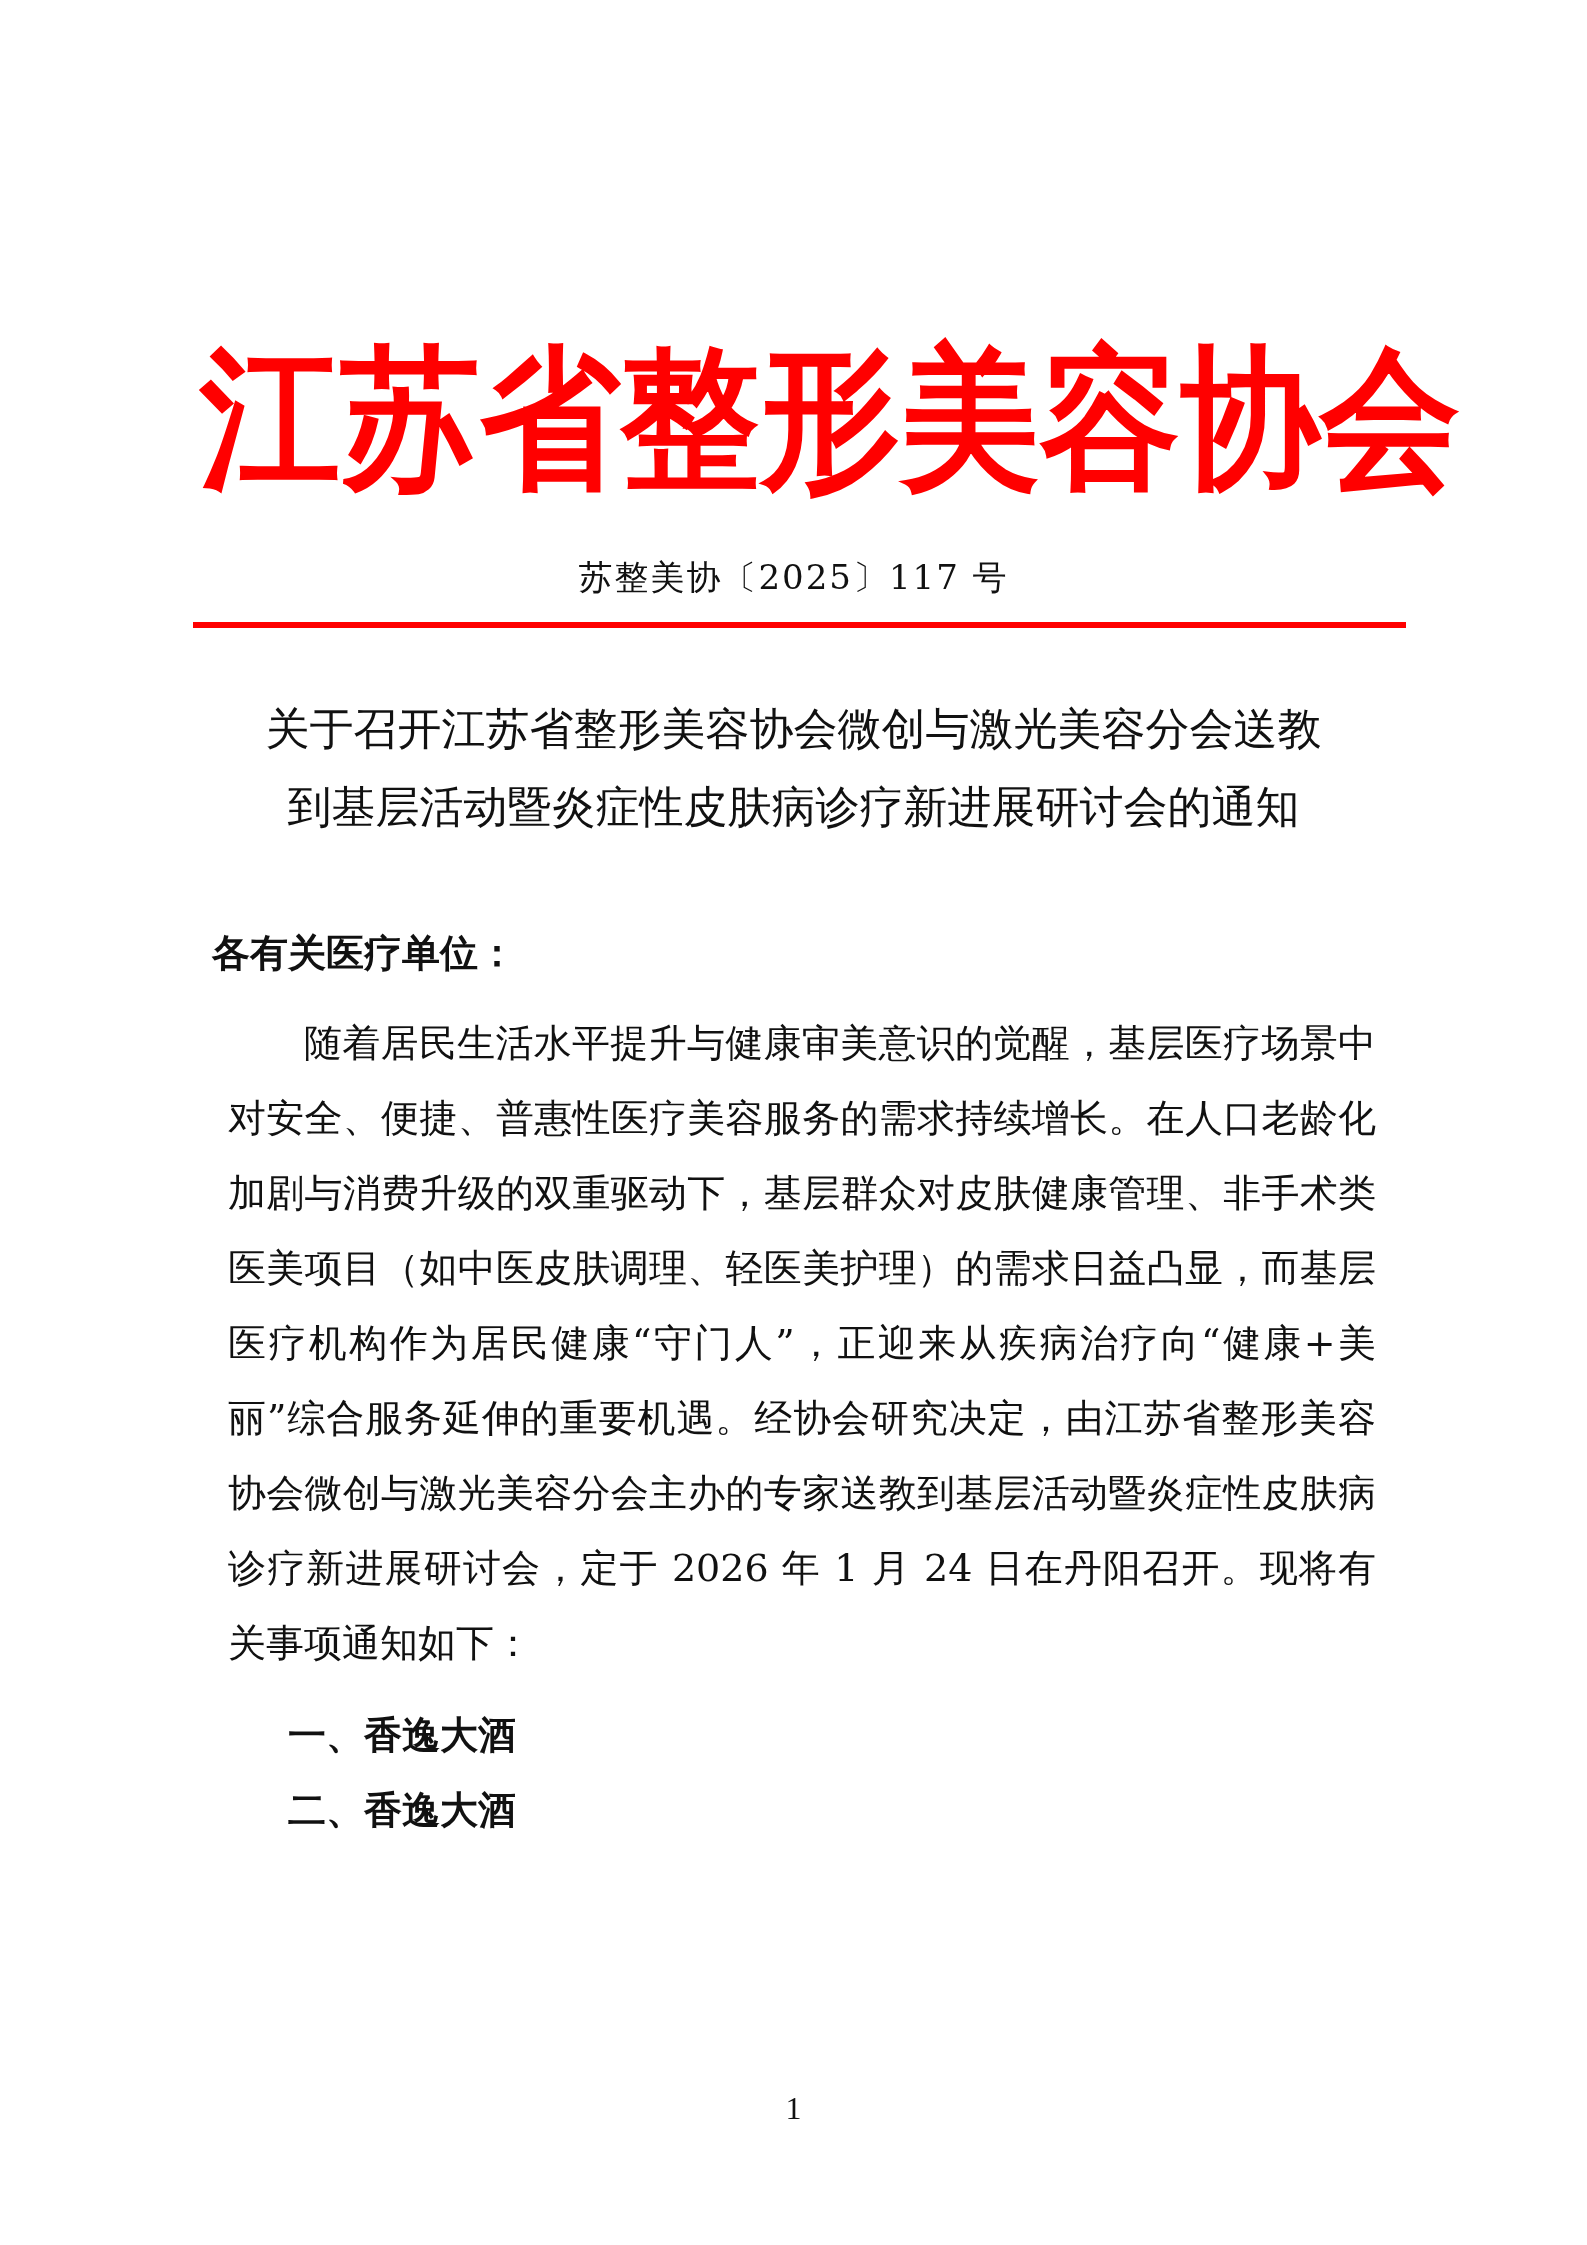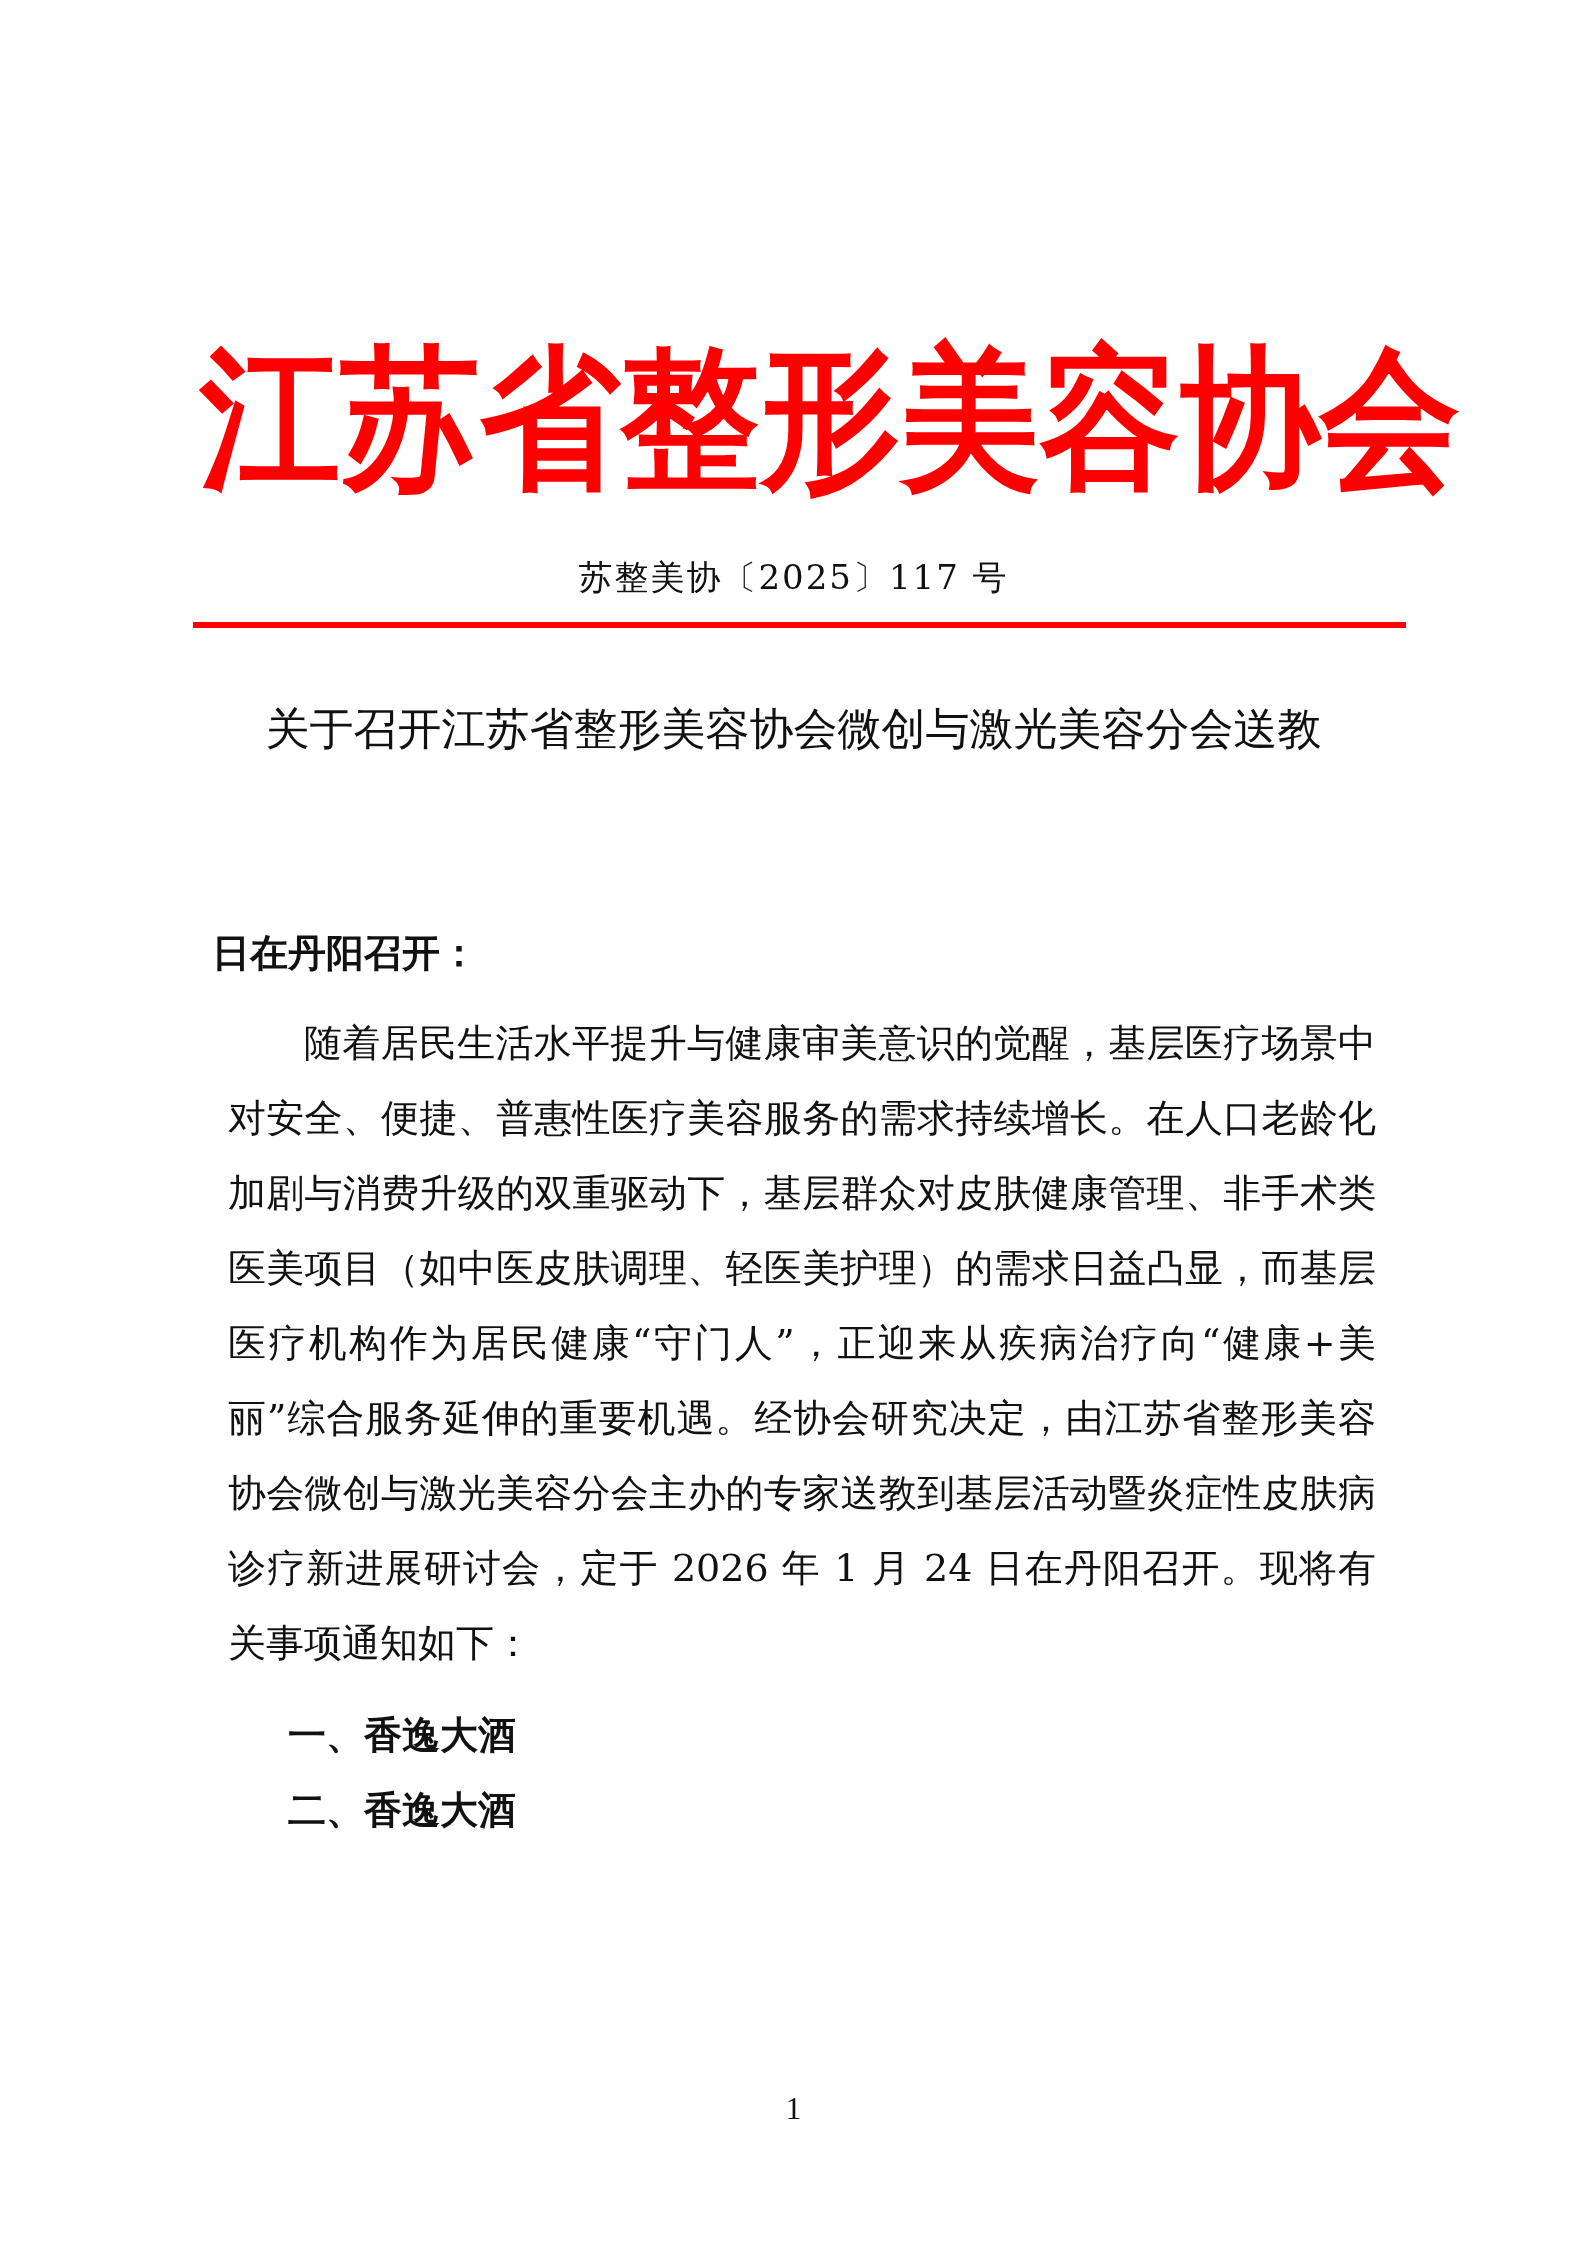--- a/index.html
+++ b/index.html
@@ -52,24 +52,25 @@
     <span>协</span>
     <span>会</span>
   </div>
 
   <div class="docnum">苏整美协〔2025〕117 号</div>
 
   <div class="redline"></div>
 
   <div class="title">
     <div>关于召开江苏省整形美容协会微创与激光美容分会送教</div>
+    <div>到基层活动暨炎症性皮肤病诊疗新进展研讨会的通知</div>
   </div>
 
   <div class="body">
-    <p class="salutation">日在丹阳召开：</p>
+    <p class="salutation">各有关医疗单位：</p>
     <p class="para">随着居民生活水平提升与健康审美意识的觉醒，基层医疗场景中对安全、便捷、普惠性医疗美容服务的需求持续增长。在人口老龄化加剧与消费升级的双重驱动下，基层群众对皮肤健康管理、非手术类医美项目（如中医皮肤调理、轻医美护理）的需求日益凸显，而基层医疗机构作为居民健康“守门人”，正迎来从疾病治疗向“健康+美丽”综合服务延伸的重要机遇。经协会研究决定，由江苏省整形美容协会微创与激光美容分会主办的专家送教到基层活动暨炎症性皮肤病诊疗新进展研讨会，定于 2026 年 1 月 24 日在丹阳召开。现将有关事项通知如下：</p>
     <p class="heading">一、香逸大酒</p>
     <p class="heading">二、香逸大酒</p>
   </div>
 
   <div class="pagenum">1</div>
 
 </div>
 
 </body></html>

